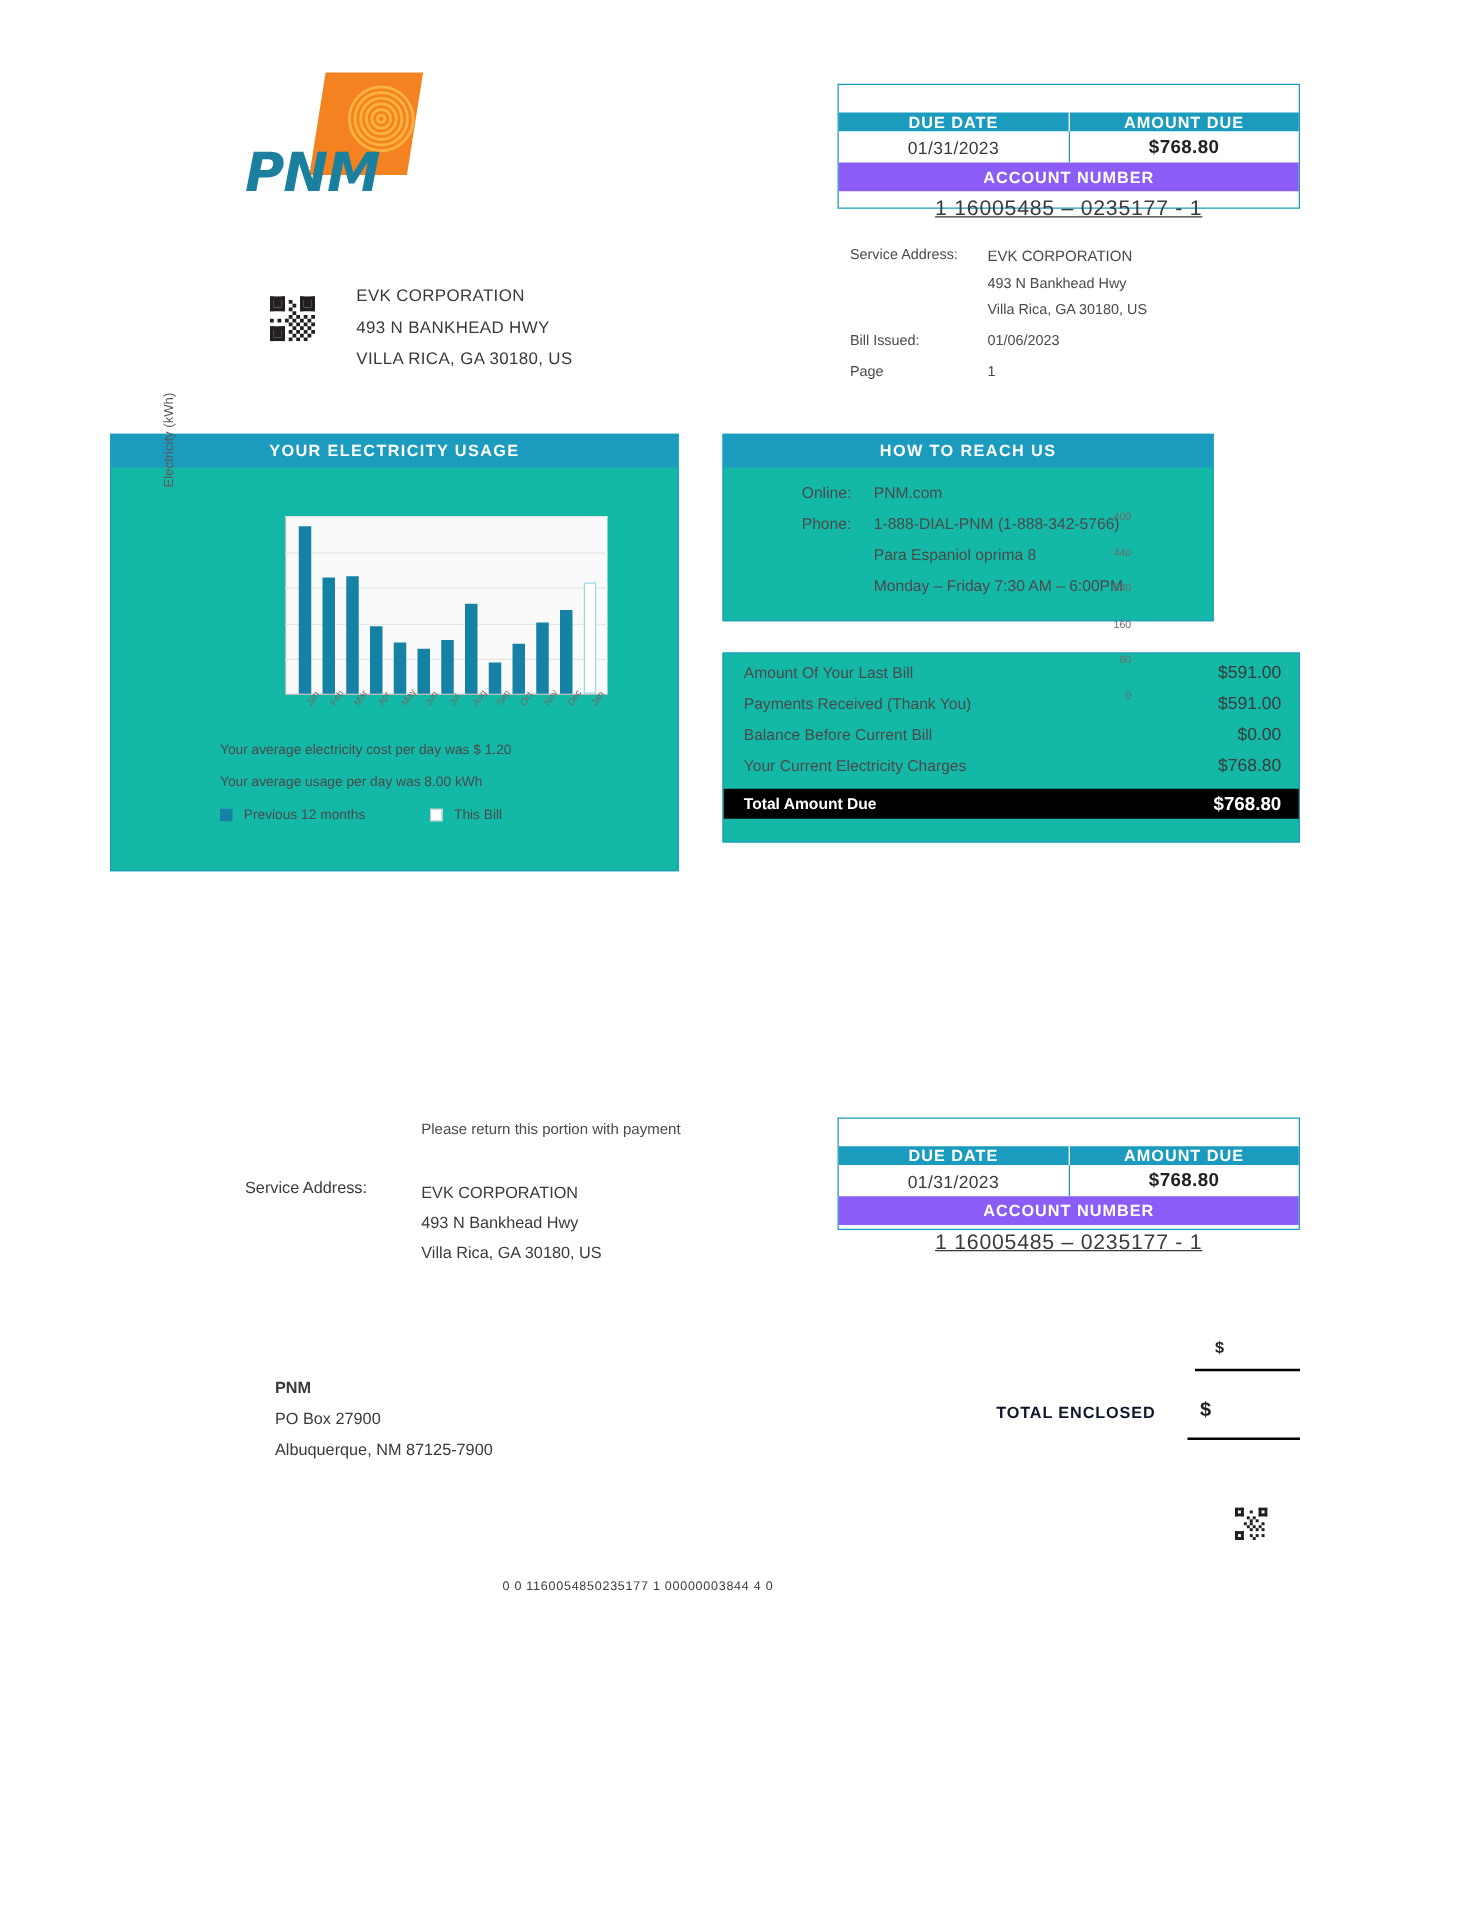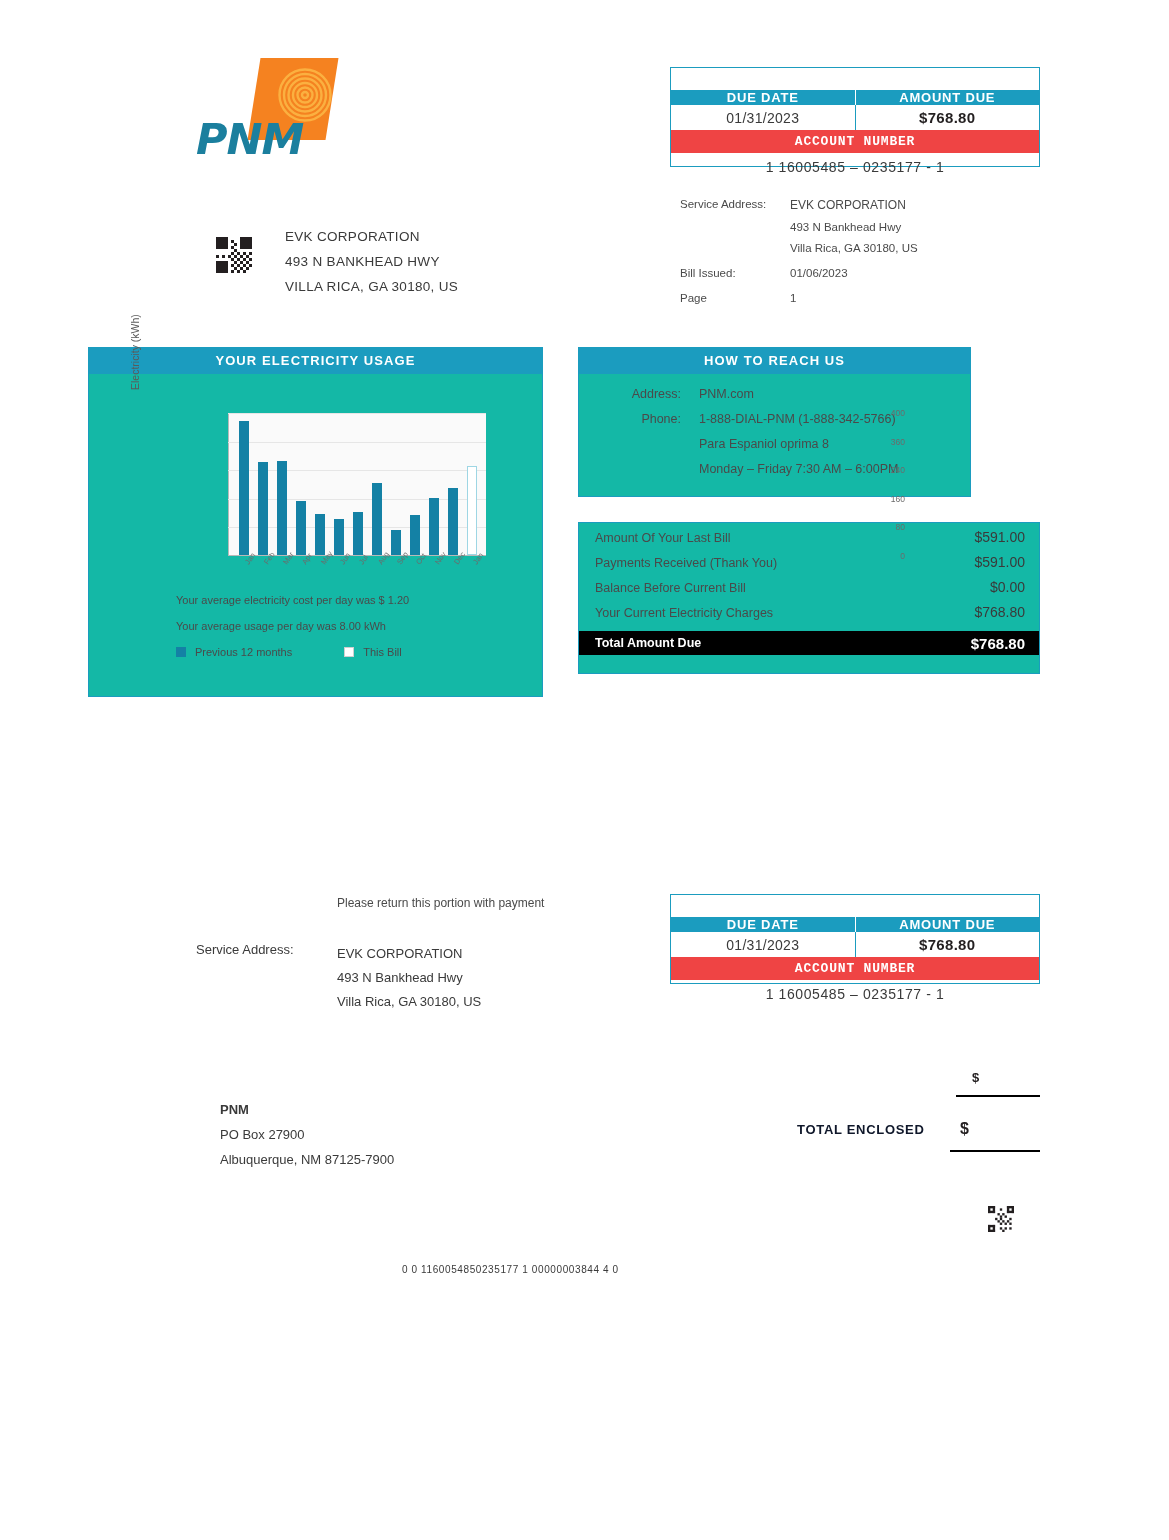--- a/index.html
+++ b/index.html
@@ -38,25 +38,25 @@
   .sum-head-row { display: flex; height: 37px; align-items: flex-end; }
   .sum-head-cell { flex: 1; background: #1B9CBF; color: #fff; font-size: 13px;
                    font-weight: bold; letter-spacing: .8px; display: flex;
                    align-items: center; justify-content: center; }
   .sum-head-cell + .sum-head-cell { border-left: 1.5px solid #fff; }
   .sum-val-row { display: flex; height: 25px; }
   .sum-val-cell { flex: 1; display: flex; align-items: center; justify-content: center;
                   font-size: 14px; color: #3a3a3a; letter-spacing: .3px; }
   .sum-val-cell.bold { font-weight: bold; color: #231f20; font-size: 15px; }
   .sum-val-cell + .sum-val-cell { border-left: 1.5px solid #1B9CBF; }
-  .sum-acct-head { height: 23px; background: #ef4444; color: #fff; font-size: 13px;
+  .sum-acct-head { height: 23px; background: #8b5cf6; color: #fff; font-size: 13px;
                    font-weight: bold; letter-spacing: .8px; display: flex;
-                   align-items: center; justify-content: center; font-family: Liberation Mono, monospace; }
+                   align-items: center; justify-content: center; }
   .sum-acct-val { height: 27px; display: flex; align-items: center; justify-content: center;
-                  font-size: 14px; color: #3a3a3a; letter-spacing: .6px; }
+                  font-size: 17px; color: #3a3a3a; letter-spacing: .6px; text-decoration: underline; }
 
   
   #svc-block { position: absolute; left: 680px; top: 198px; width: 360px;
                font-size: 11.5px; color: #4a4a4a; }
   .svc-row { display: flex; margin-bottom: 9px; }
   .svc-label { width: 110px; flex-shrink: 0; }
   .svc-value { flex: 1; }
   .svc-row.tall { margin-bottom: 13px; }
   #svc-block .svc-value.big { font-size: 12px; }
 
@@ -282,21 +282,21 @@
     <div class="lg-swatch"></div>
     <div class="lg-text">Previous 12 months</div>
     <div class="lg-swatch hollow"></div>
     <div class="lg-text">This Bill</div>
   </div>
 
   <div id="reach-panel" class="panel">
     <div class="panel-head">HOW TO REACH US</div>
     <div class="reach-body">
       <div class="reach-row">
-        <div class="reach-label">Address:</div>
+        <div class="reach-label">Online:</div>
         <div class="reach-val">PNM.com</div>
       </div>
       <div class="reach-row">
         <div class="reach-label">Phone:</div>
         <div class="reach-val">1-888-DIAL-PNM (1-888-342-5766)</div>
       </div>
       <div class="reach-row">
         <div class="reach-label"></div>
         <div class="reach-val">Para Espaniol oprima 8</div>
       </div>
@@ -404,21 +404,21 @@
         <rect x="9" y="9" width="1" height="1"></rect>
     </g>
   </svg>
 
   <div id="scanline">0 0 1160054850235177 1 00000003844 4 0</div>
 
 <div class="ytick" style="top: 551px;">0</div>
     <div class="ytick" style="top: 522.4px;">80</div>
     <div class="ytick" style="top: 493.8px;">160</div>
     <div class="ytick" style="top: 465.2px;">240</div>
-    <div class="ytick" style="top: 436.6px;">360</div>
+    <div class="ytick" style="top: 436.6px;">440</div>
     <div class="ytick" style="top: 408px;">400</div>
     <div class="xtick" style="left: 243.125px; top: 561px;">Jan</div>
     <div class="xtick" style="left: 262.096px; top: 561px;">Feb</div>
     <div class="xtick" style="left: 281.066px; top: 561px;">Mar</div>
     <div class="xtick" style="left: 300.037px; top: 561px;">Apr</div>
     <div class="xtick" style="left: 319.007px; top: 561px;">May</div>
     <div class="xtick" style="left: 337.978px; top: 561px;">Jun</div>
     <div class="xtick" style="left: 356.949px; top: 561px;">Jul</div>
     <div class="xtick" style="left: 375.919px; top: 561px;">Aug</div>
     <div class="xtick" style="left: 394.89px; top: 561px;">Sep</div>

